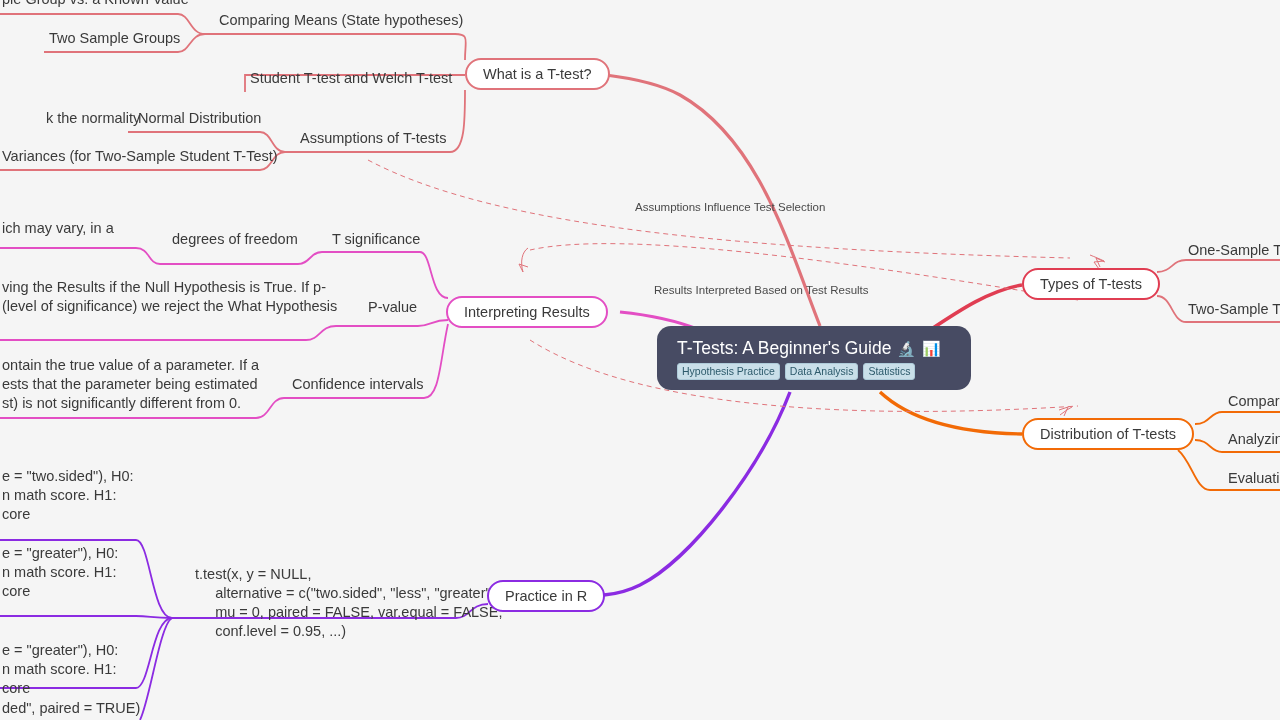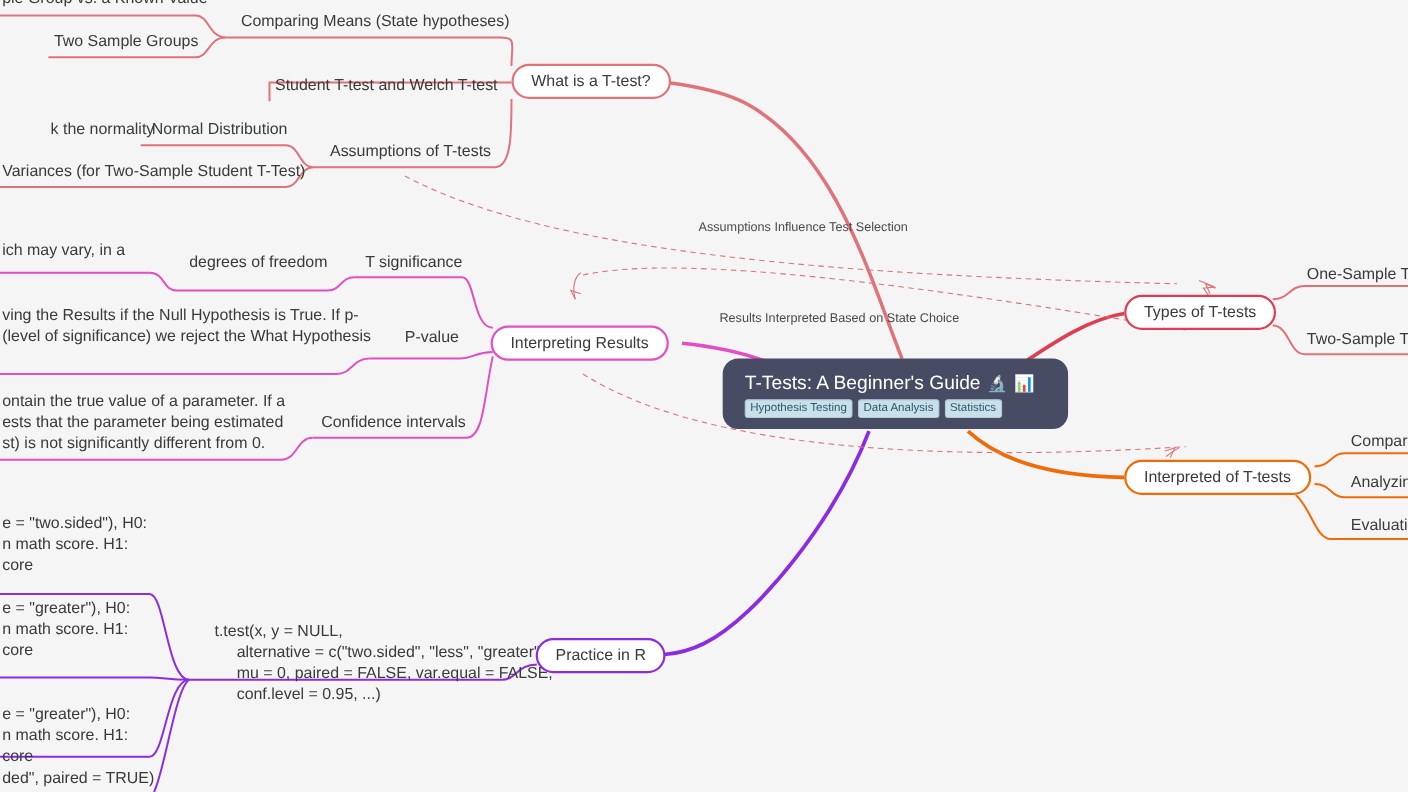--- a/index.html
+++ b/index.html
@@ -152,21 +152,21 @@
     <path d="M 1064 416 l 4 -9 l -9 3" stroke="#e0737a" stroke-width="1" fill="none"></path>
     <path d="M 1060 415 C 1064 412 1068 409 1072 407" stroke="#e0737a" stroke-width="1" fill="none"></path>
   </svg>
 
   <div id="root-node">
     <div id="root-title">
       <span>T-Tests: A Beginner's Guide</span>
       <span id="root-emojis">🔬 📊</span>
     </div>
     <div id="root-tags">
-      <span class="tag">Hypothesis Testing</span>
+      <span class="tag">Hypothesis Practice</span>
       <span class="tag">Data Analysis</span>
       <span class="tag">Statistics</span>
     </div>
   </div>
 
   <div class="node b-red" style="left:465px; top:58px;">
     <span>What is a T-test?</span>
   </div>
 
   <div class="node b-pink" style="left:446px; top:296px;">
@@ -175,21 +175,21 @@
 
   <div class="node b-purple" style="left:487px; top:580px;">
     <span>Practice in R</span>
   </div>
 
   <div class="node b-crimson" style="left:1022px; top:268px;">
     <span>Types of T-tests</span>
   </div>
 
   <div class="node b-orange" style="left:1022px; top:418px;">
-    <span>Interpreted of T-tests</span>
+    <span>Distribution of T-tests</span>
   </div>
 
   <div class="leaf" style="left:217px; top:11px;">Comparing Means (State hypotheses)</div>
 
   <div class="leaf" style="left:0px; top:-10px;">ple Group vs. a Known Value</div>
 
   <div class="leaf" style="left:47px; top:29px;">Two Sample Groups</div>
 
   <div class="leaf" style="left:248px; top:69px;">Student T-test and Welch T-test</div>
 
@@ -242,15 +242,15 @@
   <div class="leaf" style="left:1186px; top:300px;">Two-Sample T-t</div>
 
   <div class="leaf" style="left:1226px; top:392px;">Compari</div>
 
   <div class="leaf" style="left:1226px; top:430px;">Analyzin</div>
 
   <div class="leaf" style="left:1226px; top:469px;">Evaluatin</div>
 
   <div class="rel-label" style="left:635px; top:201px;">Assumptions Influence Test Selection</div>
 
-  <div class="rel-label" style="left:654px; top:284px;">Results Interpreted Based on State Choice</div>
+  <div class="rel-label" style="left:654px; top:284px;">Results Interpreted Based on Test Results</div>
 
 </div>
 
 </body></html>

